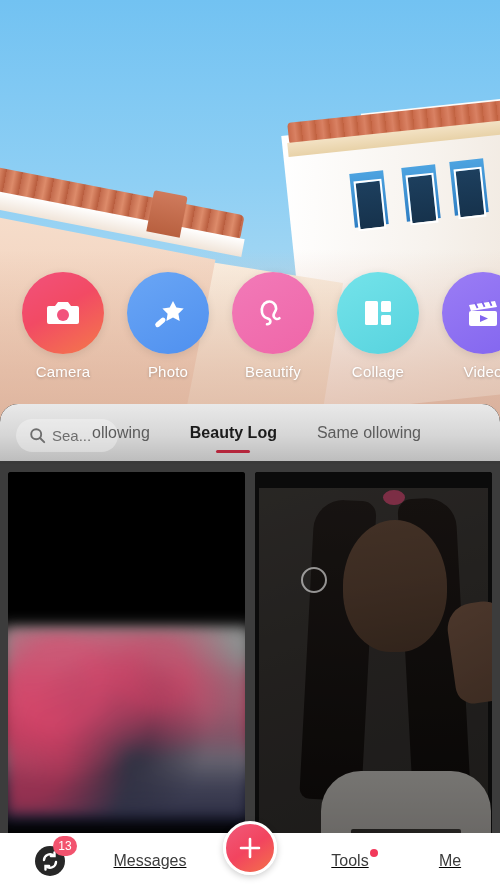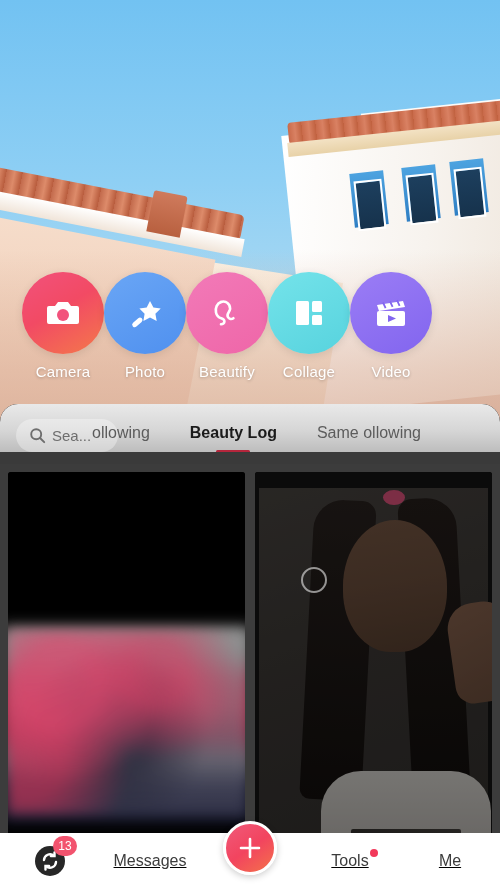--- a/index.html
+++ b/index.html
@@ -80,40 +80,40 @@
     transform:rotate(9deg); transform-origin:left top;
   }
   .bg-warm-wash {
     position:absolute; left:0; top:250px; width:100%; height:220px;
     background:linear-gradient(180deg,rgba(222,180,158,0) 0%,rgba(219,176,154,.55) 55%,rgba(214,170,148,.85) 100%);
   }
 
   
   .shortcuts {
     position:absolute; left:0; top:272px; width:100%;
-    display:flex; align-items:flex-start; padding-left:22px; 
+    display:flex; align-items:flex-start; padding-left:22px; gap:23px;
   }
   .shortcut { width:82px; flex:0 0 auto; text-align:center; cursor:pointer; }
   .sc-circle {
     width:82px; height:82px; border-radius:50%;
     display:flex; align-items:center; justify-content:center;
     box-shadow:0 2px 8px rgba(0,0,0,.10);
   }
   .sc-label {
     margin-top:9px; font-size:15px; color:#ffffff; letter-spacing:.2px;
     text-shadow:0 1px 3px rgba(0,0,0,.25); white-space:nowrap;
   }
 
   
   .feed-panel {
     position:absolute; left:0; top:404px; width:100%; bottom:0;
     background:#3a3a3a; border-radius:18px 18px 0 0; overflow:hidden;
   }
   .feed-header {
-    position:relative; height:48px;
+    position:relative; height:57px;
     background:linear-gradient(180deg,#e9e9e9 0%,#d6d6d6 55%,#bdbdbd 100%);
     border-radius:18px 18px 0 0;
     display:flex; align-items:center; overflow:hidden;
   }
   .search-pill {
     position:absolute; left:16px; top:15px;
     width:102px; height:33px; border-radius:17px;
     background:rgba(255,255,255,.34);
     display:flex; align-items:center; gap:6px; padding-left:13px;
     cursor:pointer;

